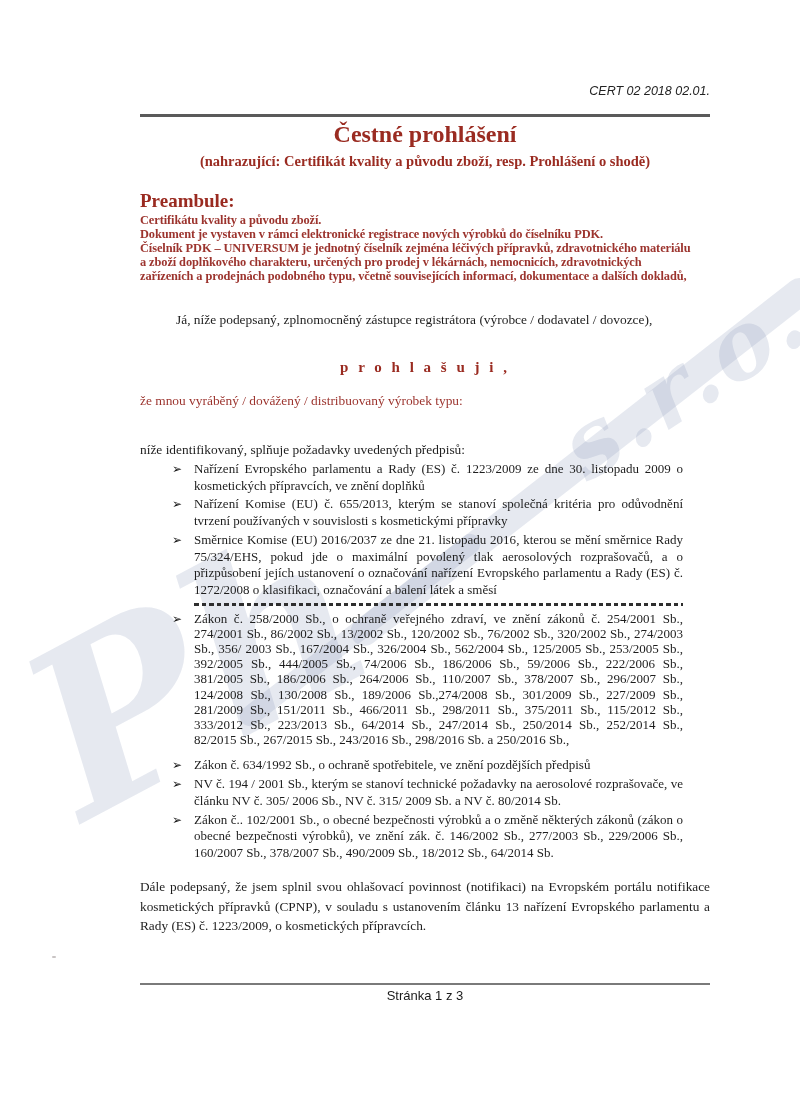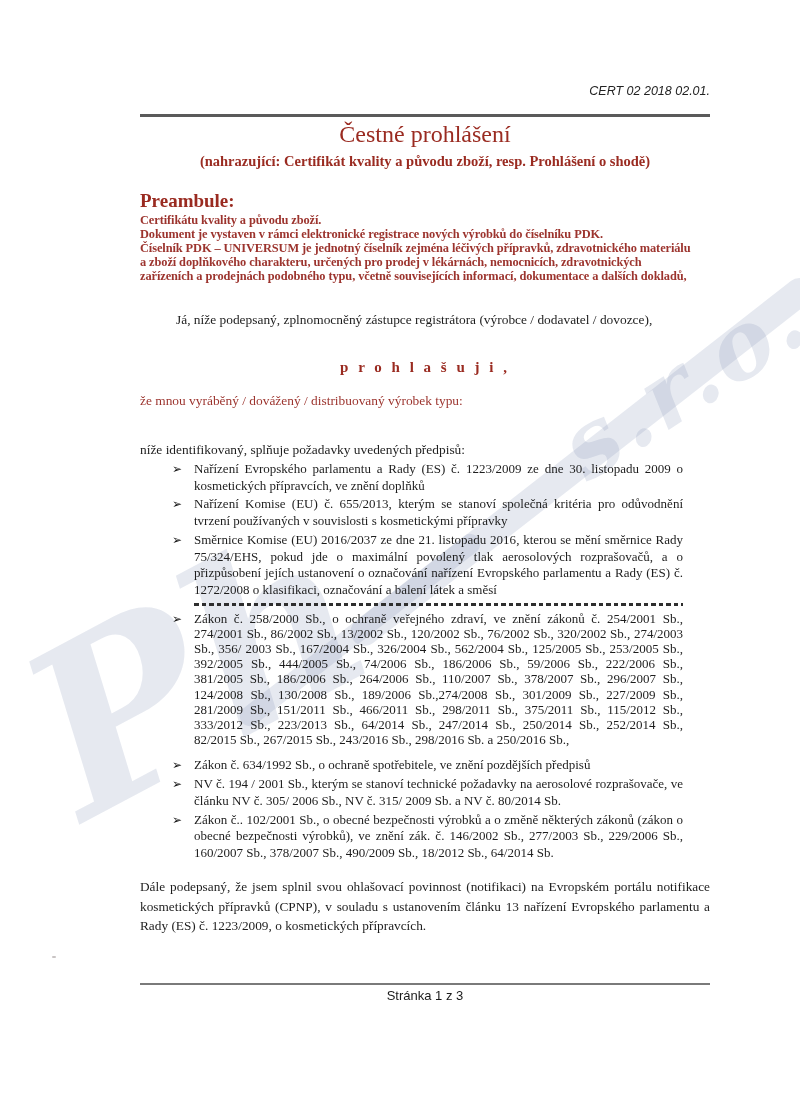--- a/index.html
+++ b/index.html
@@ -25,21 +25,21 @@
              background:var(--watermark-blue);transform:rotate(-38deg);}
 
   
   .layer{position:absolute;left:0;top:0;width:800px;height:1100px;z-index:1;}
 
   .doc-code{position:absolute;top:84px;left:140px;width:570px;text-align:right;
             font-family:"Liberation Sans", sans-serif;font-style:italic;font-size:12.5px;color:#222;}
   .top-rule{position:absolute;top:114px;left:140px;width:570px;height:2.5px;background:var(--rule-gray);}
 
   .doc-title{position:absolute;top:121px;left:140px;width:570px;text-align:center;
-             font-size:24px;font-weight:normal;color:var(--heading-red);}
+             font-size:24px;font-weight:bold;color:var(--heading-red);}
   .doc-subtitle{position:absolute;top:153px;left:130px;width:590px;text-align:center;
                 font-size:14.5px;font-weight:bold;color:var(--heading-red);}
 
   .preambule-heading{position:absolute;top:190px;left:140px;font-size:19px;font-weight:bold;color:var(--heading-red);}
   .preambule-body{position:absolute;top:214px;left:140px;width:600px;
                   font-size:12.4px;font-weight:bold;color:var(--body-red);
                   line-height:13.9px;letter-spacing:-0.1px;white-space:nowrap;}
 
   .declarer-intro{position:absolute;top:312px;left:140px;width:570px;font-size:13.4px;text-indent:36px;}
   .declaration-verb{position:absolute;top:359px;left:140px;width:570px;text-align:center;

